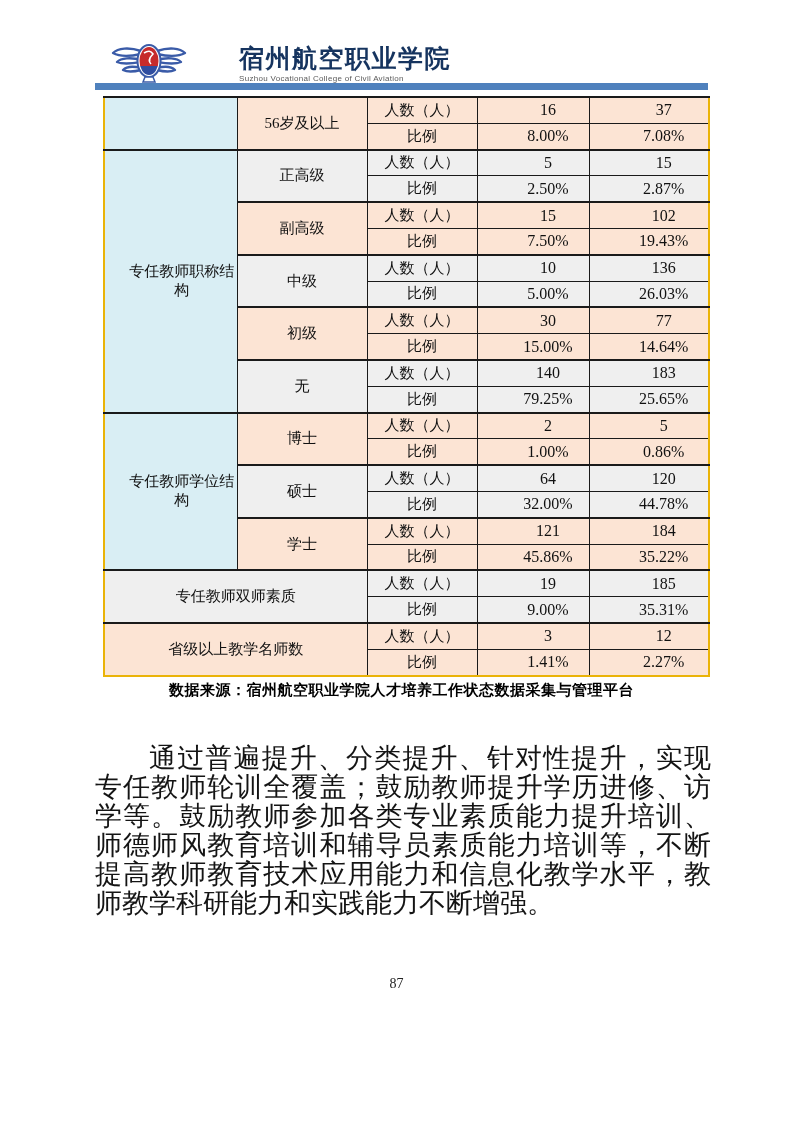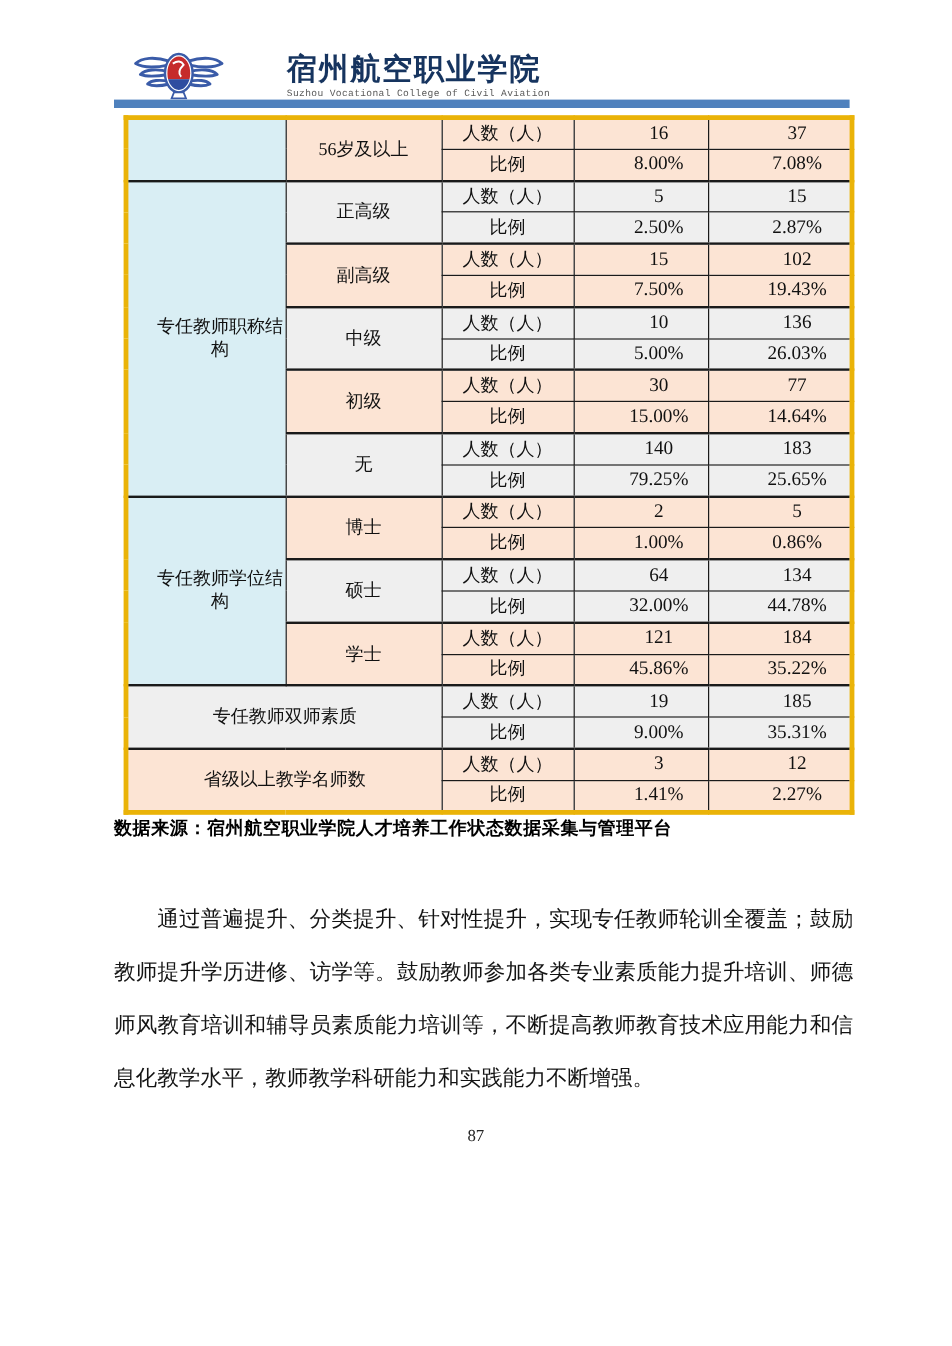--- a/index.html
+++ b/index.html
@@ -12,67 +12,67 @@
 
   
   .logo { position:absolute; left:110px; top:40px; }
   .college-block { position:absolute; left:191px; top:45px;margin-left:48px; }
   .college-name {
     font-family:"Liberation Sans", sans-serif;
     font-size:25px; font-weight:bold; color:#16345F; letter-spacing:1.5px;
     line-height:27px; white-space:nowrap;
   }
   .college-en {
-    font-family:Liberation Mono, monospace;
+    font-family:Liberation Sans, sans-serif;
     font-size:8px; color:#5a5a5a; letter-spacing:0.3px; margin-top:2px;
     white-space:nowrap;
   }
   .report-title {
     position:absolute; left:357px; top:50px;
     font-family:"Liberation Sans", sans-serif;
     font-size:20px; font-weight:bold; color:#3BAECC; letter-spacing:0.5px;
     white-space:nowrap;
   }
   .accent-bar { position:absolute; left:95px; top:83px; width:613px; height:7px; background:#4F81BD; }
 
   
   .stats-table {
     position:absolute; left:103px; top:96px; width:605px; height:580px;
     border-collapse:collapse; table-layout:fixed;
-    border:4px solid #eab308;
+    border:2px solid #eab308;
   }
   .stats-table td {
     border:1px solid #1a1a1a; text-align:center; vertical-align:middle;
     padding:0; font-size:15px; color:#111; overflow:hidden;
   }
   .stats-table tr { height:26.3px; }
   .stats-table tr.block-top td { border-top:2px solid #1a1a1a; }
   .stats-table td.cat { background:#D9EEF4;padding-left:22px; }
   .stats-table tr.tone-peach td:not(.cat) { background:#FCE4D4; }
   .stats-table tr.tone-grey  td:not(.cat) { background:#EFEFEF; }
   .stats-table td.num { font-size:16px;padding-left:30px; }
 
   
   .data-source {
     position:absolute; left:95px; top:681px; width:613px;
-    text-align:left; font-weight:bold; font-size:15px; color:#000;
+    text-align:center; font-weight:bold; font-size:15px; color:#000;
     letter-spacing:0.5px;
   }
   .section-heading {
     position:absolute; left:139px; top:707px;
     font-size:20px; font-weight:bold; color:#000; letter-spacing:0.5px;
     white-space:nowrap;
   }
   .body-paragraph {
     position:absolute; left:95px; top:744px; width:616px;
-    font-size:18px; line-height:44px; text-align:justify;
+    font-size:27px; line-height:29px; text-align:justify;
     text-indent:2em; color:#141414;
   }
   .page-number {
-    position:absolute; left:0; top:940px; width:793px;
+    position:absolute; left:0; top:976px; width:793px;
     text-align:center; font-size:14px; color:#222;
   }
 </style>
 </head>
 <body>
 
 <div class="page">
 
   <svg class="logo" width="78" height="48" viewBox="0 0 78 48">
     <defs>
@@ -192,21 +192,21 @@
         </tr>
         <tr class="tone-peach">
           <td>比例</td>
           <td class="num">1.00%</td>
           <td class="num">0.86%</td>
         </tr>
         <tr class="tone-grey block-top">
           <td rowspan="2">硕士</td>
           <td>人数（人）</td>
           <td class="num">64</td>
-          <td class="num">134</td>
+          <td class="num">120</td>
         </tr>
         <tr class="tone-grey">
           <td>比例</td>
           <td class="num">32.00%</td>
           <td class="num">44.78%</td>
         </tr>
         <tr class="tone-peach block-top">
           <td rowspan="2">学士</td>
           <td>人数（人）</td>
           <td class="num">121</td>

